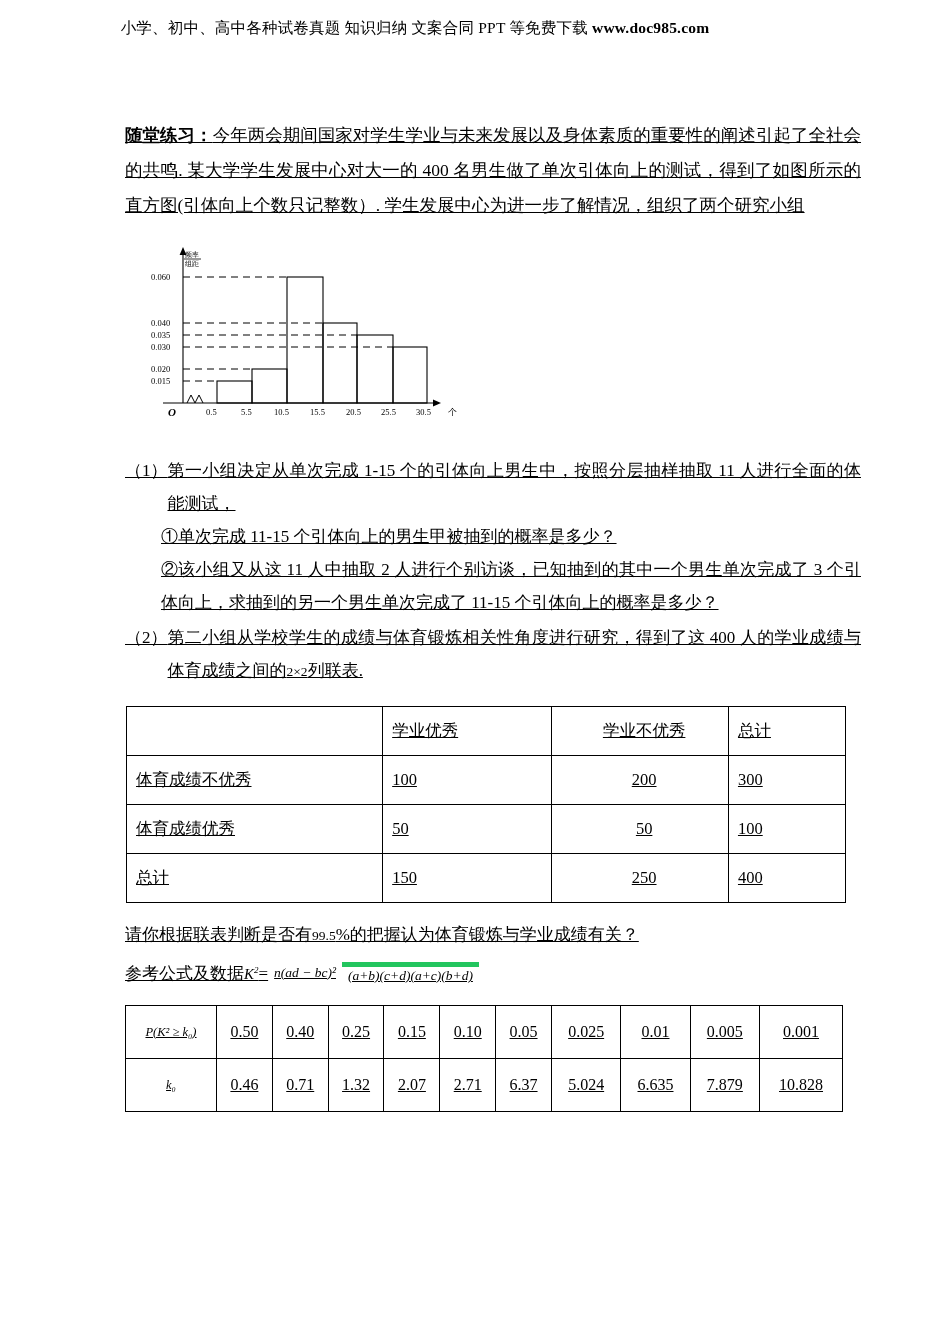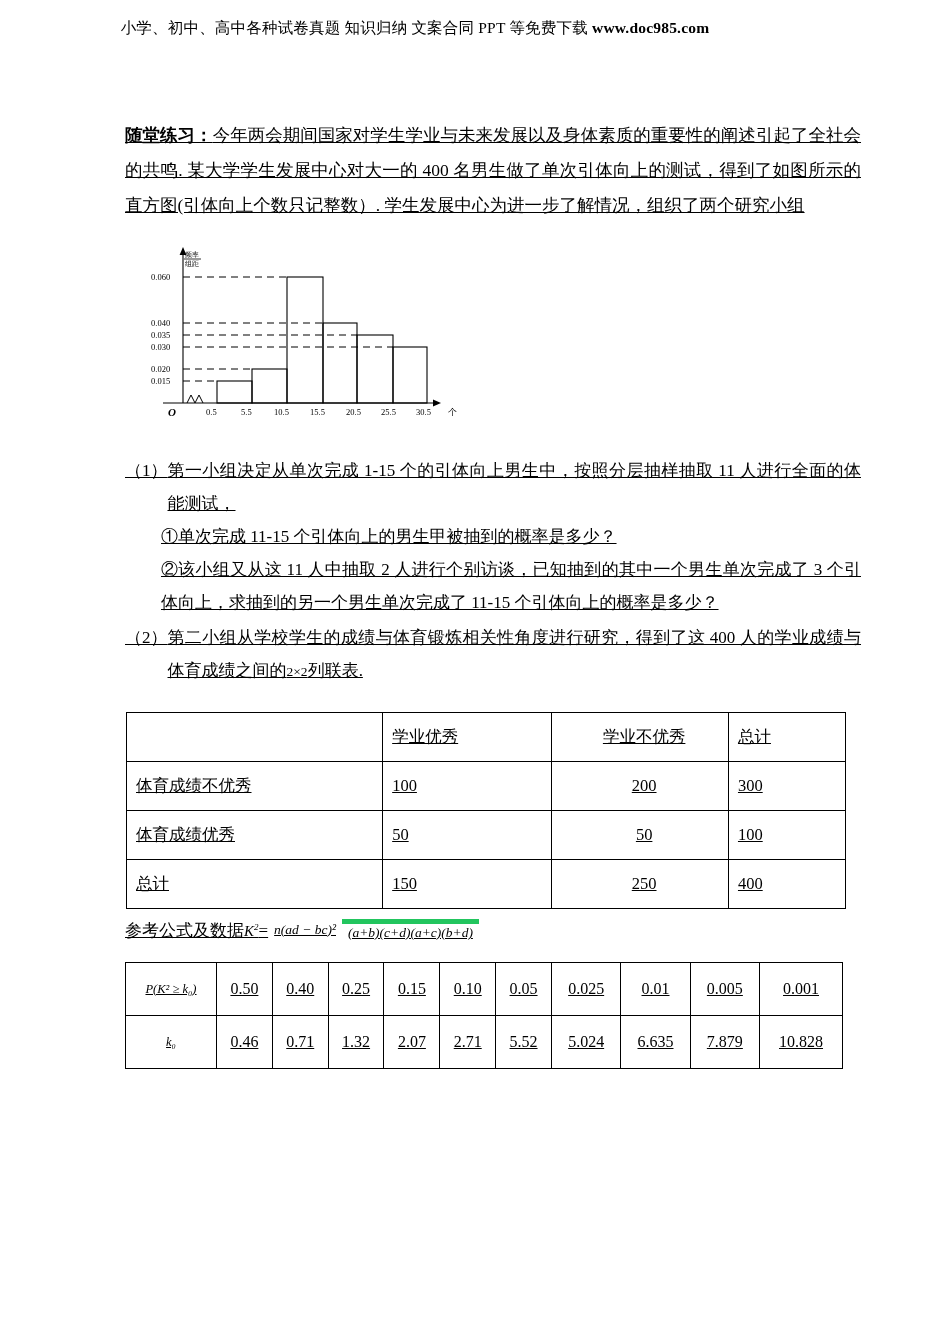--- a/index.html
+++ b/index.html
@@ -80,21 +80,21 @@
     margin-left: 36px;
     font-size: 17px;
     line-height: 33px;
     text-align: justify;
   }
   .tiny { font-size: 13.5px; }
   
   table.t1 {
     border-collapse: collapse;
     width: 720px;
-    margin-top: 24px;
+    margin-top: 18px;
     margin-left: 1px;
   }
   table.t1 td, table.t1 th {
     border: 1px solid #000;
     height: 46px;
     font-size: 16.5px;
     font-weight: normal;
     text-align: left;
     padding-left: 9px;
     vertical-align: middle;
@@ -253,20 +253,23 @@
       </tr>
       <tr>
         <td class="c0">总计</td>
         <td class="c1">150</td>
         <td class="c2">250</td>
         <td class="c3">400</td>
       </tr>
     </tbody>
       </table>
 
+    <div class="after-table">
+      <span>请你根据联表判断是否有</span><span class="tiny">99.5</span><span>%的把握认为体育锻炼与学业成绩有关？</span>
+    </div>
 
     <div class="formula-line">
       <span>参考公式及数据</span>
       <span class="ital" style="font-size:15px;">K<sup class="sm">2</sup></span>
       <span>=</span>
       <span class="frac">
         <span class="num">n(ad − bc)²</span>
         <span class="den">(a+b)(c+d)(a+c)(b+d)</span>
       </span>
     </div>
@@ -286,21 +289,21 @@
         <td>0.005</td>
         <td>0.001</td>
       </tr>
       <tr>
         <td class="head">k₀</td>
         <td>0.46</td>
         <td>0.71</td>
         <td>1.32</td>
         <td>2.07</td>
         <td>2.71</td>
-        <td>5.52</td>
+        <td>6.37</td>
         <td>5.024</td>
         <td>6.635</td>
         <td>7.879</td>
         <td>10.828</td>
       </tr>
     </tbody>
       </table>
 
   </div>
 </div>

